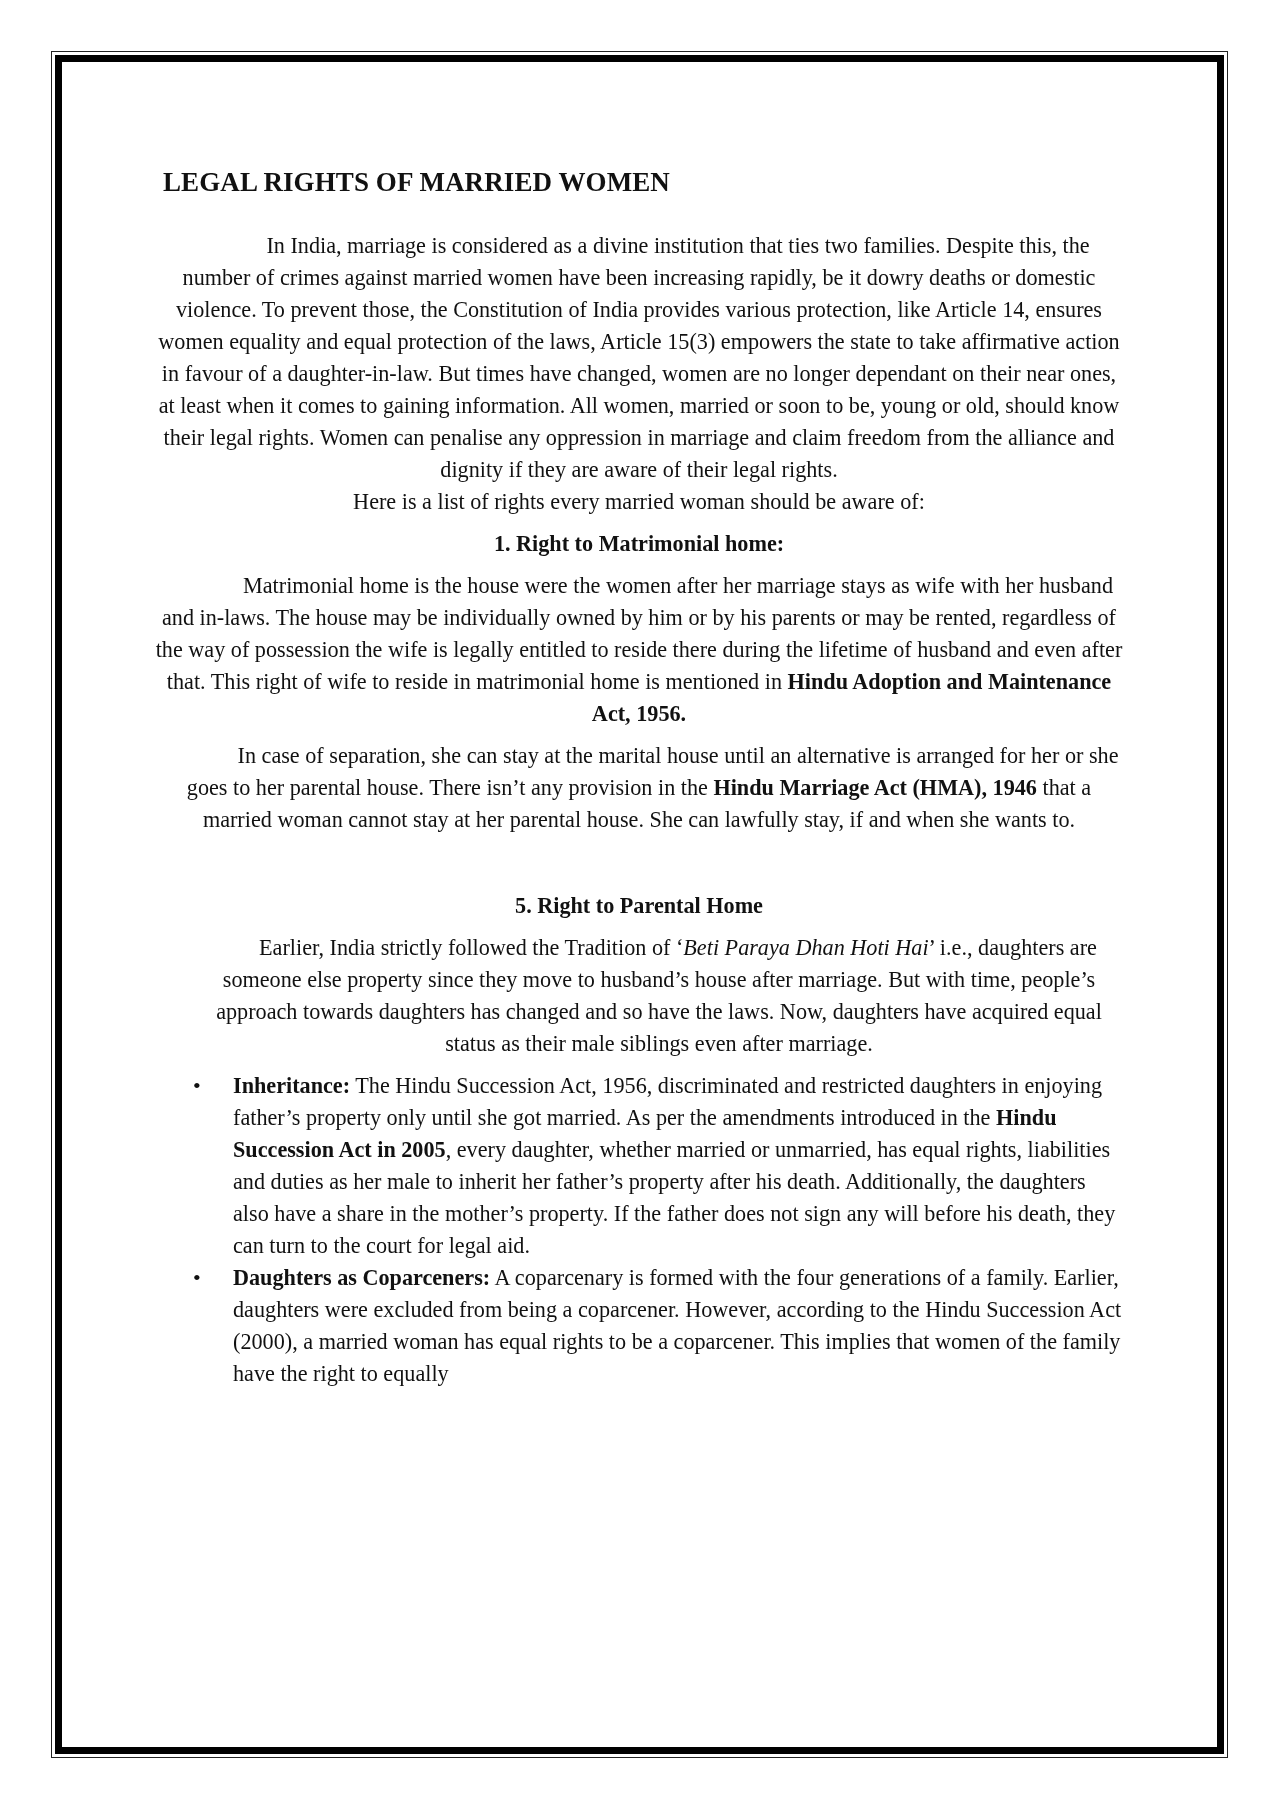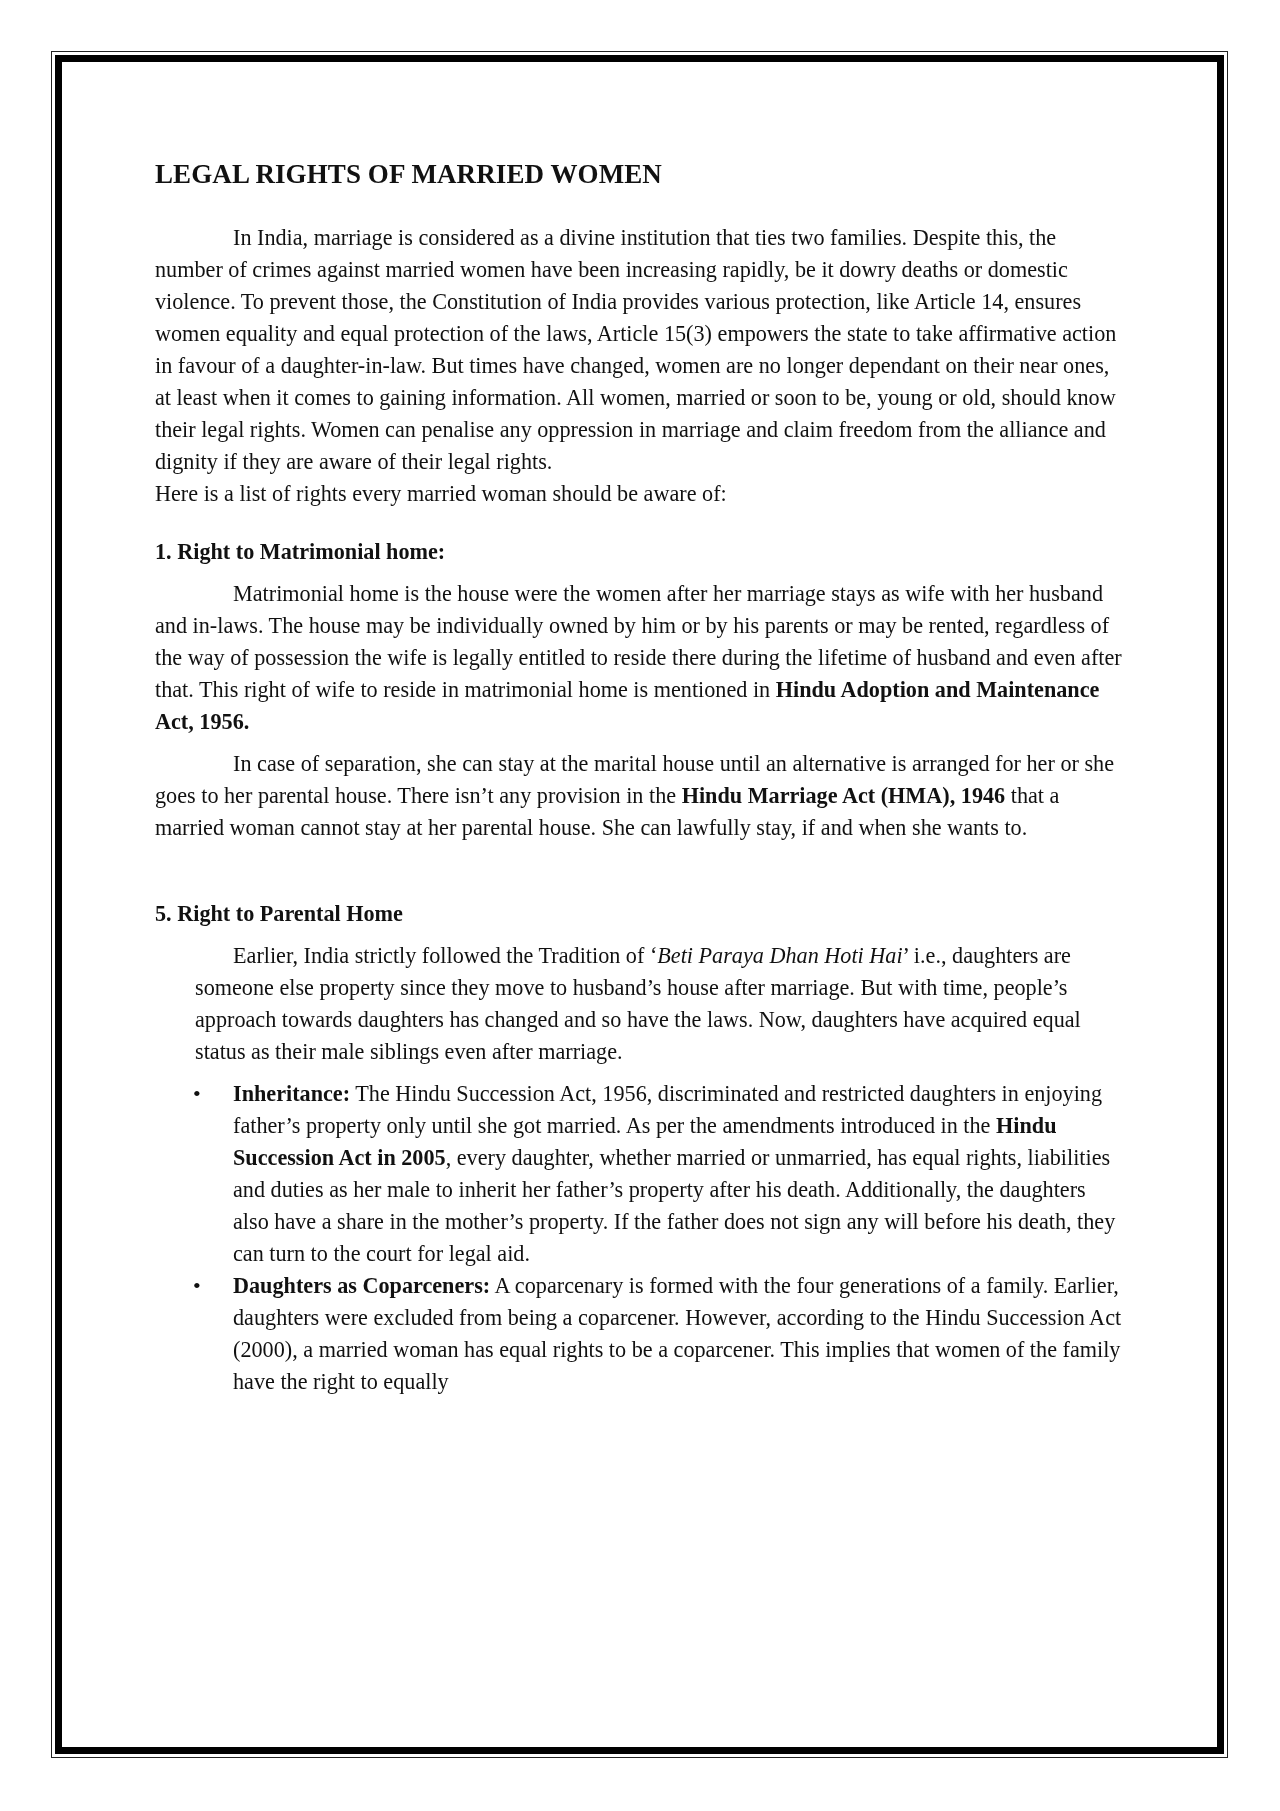--- a/index.html
+++ b/index.html
@@ -3,22 +3,22 @@
 <meta charset="utf-8">
 <style>
   html, body { margin: 0; padding: 0; background: #ffffff; }
   body { width: 1280px; height: 1811px; position: relative; overflow: hidden;
          font-family: "Liberation Serif", "DejaVu Serif", serif; color: #111; }
   .frame-outer { position: absolute; left: 51px; top: 51px; width: 1177px; height: 1707px;
                  border: 1.5px solid #222; box-sizing: border-box; }
   .frame-inner { position: absolute; left: 55px; top: 55px; width: 1169px; height: 1699px;
                  border: 7px solid #000; box-sizing: border-box; }
   .content { position: absolute; left: 155px; top: 154px; width: 968px; }
-  .title { font-size: 27px; font-weight: bold; margin: 0; letter-spacing: 0.1px; height: 40px; line-height: 40px; }
-  p { margin: 0; font-size: 22.2px; line-height: 32px; text-align: left; }
+  .title { font-size: 27px; font-weight: bold; margin: 8px; letter-spacing: 0.1px; height: 40px; line-height: 40px; }
+  p { margin: 0; font-size: 22.2px; line-height: 32px; text-align: center; }
   .indent { text-indent: 78px; }
   .indent-small { text-indent: 38px; margin-left: 40px; }
   .heading { font-weight: bold; font-size: 22.2px; line-height: 32px; margin: 0; }
   b { font-weight: bold; }
   i { font-style: italic; }
   ul.bullets { list-style: none; margin: 0; padding: 0; }
   ul.bullets li { position: relative; padding-left: 78px; font-size: 22.2px; line-height: 32px; }
   ul.bullets li .bullet { position: absolute; left: 38px; top: 0; font-size: 22px; }
 </style>
 </head>
@@ -27,21 +27,21 @@
 <div class="frame-outer"></div>
 <div class="frame-inner"></div>
 
 <div class="content">
   <h1 class="title">LEGAL RIGHTS OF MARRIED WOMEN</h1>
 
   <p class="indent" style="margin-top:28px;">In India, marriage is considered as a divine institution that ties two families. Despite this, the number of crimes against married women have been increasing rapidly, be it dowry deaths or domestic violence.  To prevent those, the Constitution of India provides various protection, like Article 14, ensures women equality and equal protection of the laws, Article 15(3) empowers the state to take affirmative action in favour of a daughter-in-law.  But times have changed, women are no longer dependant on their near ones, at least when it comes to gaining information.  All women, married or soon to be, young or old, should know their legal rights. Women can penalise any oppression in marriage and claim freedom from the alliance and dignity if they are aware of their legal rights.</p>
 
   <p style="">Here is a list of rights every married woman should be aware of:</p>
 
-  <p class="heading" style="margin-top:26px;">1. Right to Matrimonial home:</p>
+  <p class="heading" style="margin-top:10px;">1. Right to Matrimonial home:</p>
 
   <p class="indent" style="margin-top:10px;"><span>Matrimonial home is the house were the women after her marriage stays as wife with her husband and in-laws. The house may be individually owned by him or by his parents or may be rented, regardless of the way of possession the wife is legally entitled to reside there during the lifetime of husband and even after that.  This right of wife to reside in matrimonial home is mentioned in </span><b>Hindu Adoption and Maintenance Act, 1956.</b></p>
 
   <p class="indent" style="margin-top:10px;"><span>In case of separation, she can stay at the marital house until an alternative is arranged for her or she goes to her parental house.  There isn’t any provision in the </span><b>Hindu Marriage Act (HMA), 1946</b><span> that a married woman cannot stay at her parental house. She can lawfully stay, if and when she wants to.</span></p>
 
   <p class="heading" style="margin-top:54px;">5. Right to Parental Home</p>
 
   <p class="indent-small" style="margin-top:10px;"><span>Earlier, India strictly followed the Tradition of ‘</span><i>Beti Paraya Dhan Hoti Hai</i><span>’ i.e., daughters are someone else property since they move to husband’s house after marriage. But with time, people’s approach towards daughters has changed and so have the laws. Now, daughters have acquired equal status as their male siblings even after marriage.</span></p>
 
   <ul class="bullets" style="margin-top:10px;">

